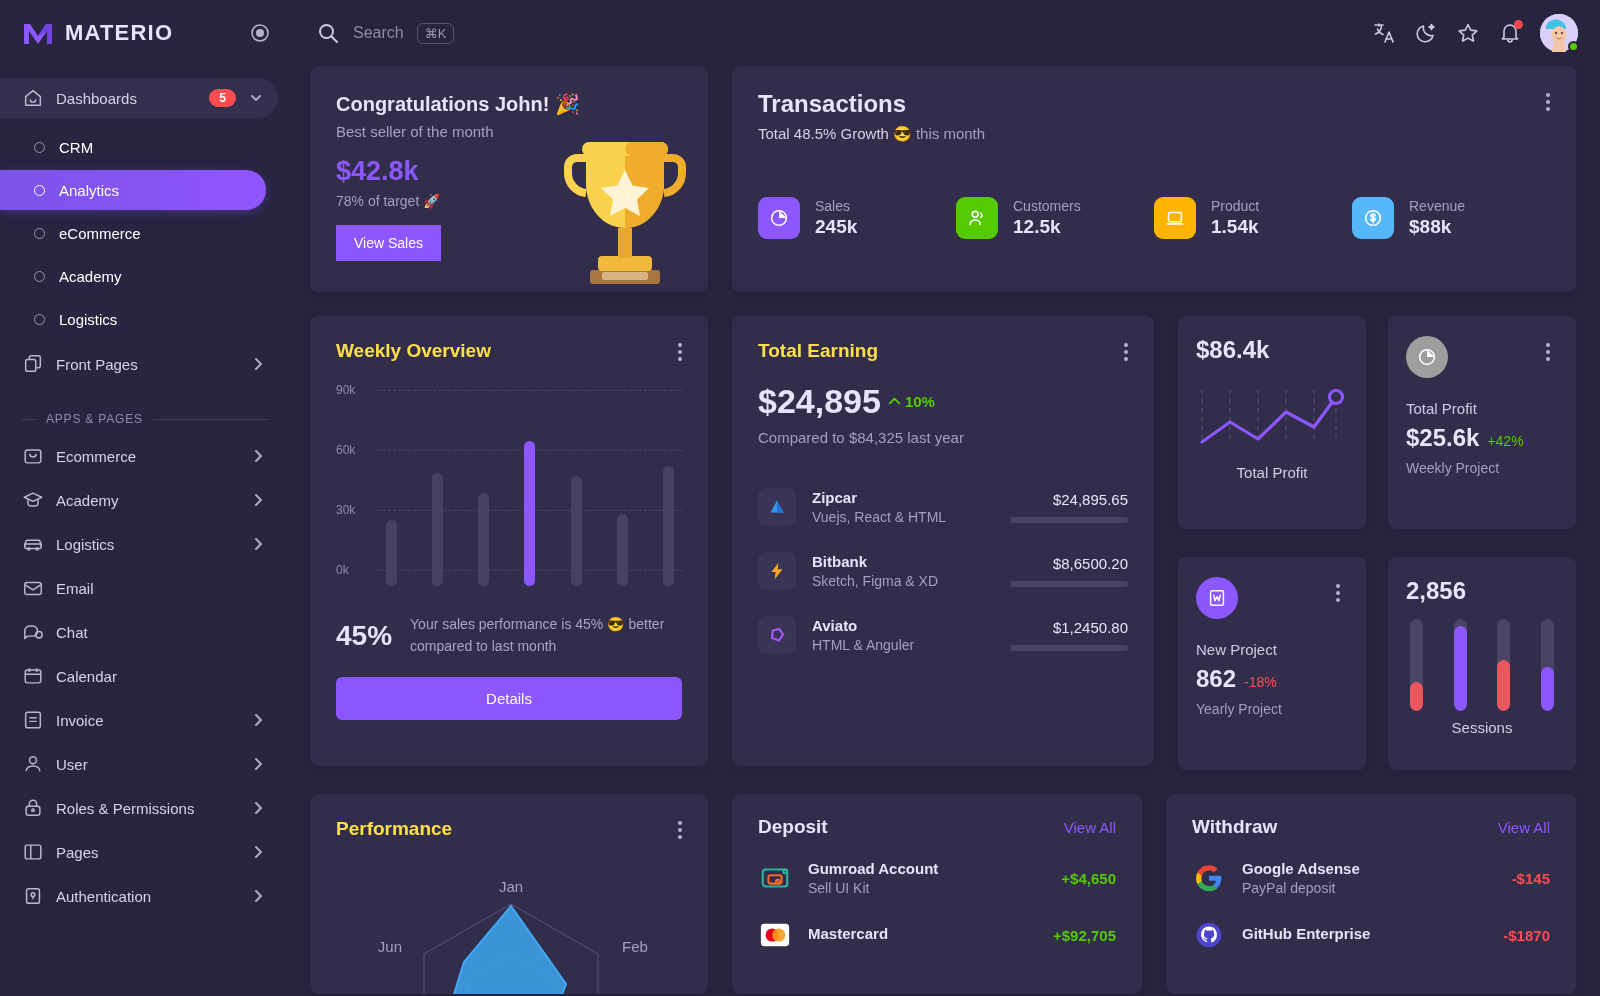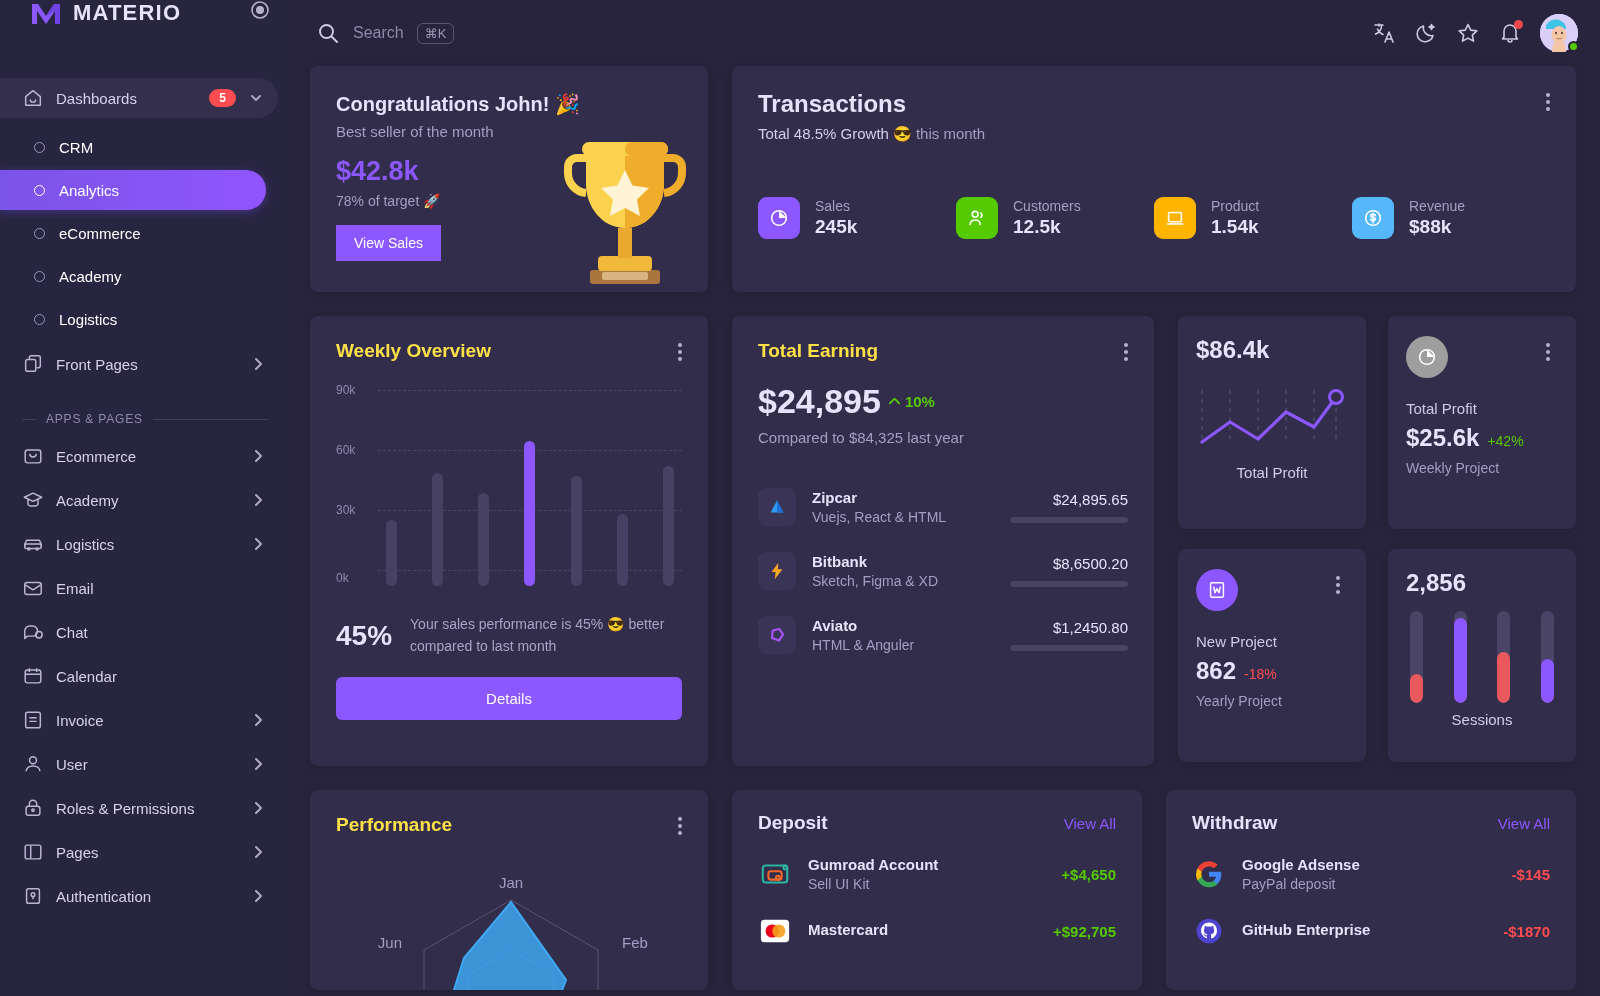--- a/index.html
+++ b/index.html
@@ -13,22 +13,22 @@
   .app { display: flex; width: 1600px; height: 996px; }
 
   
   .sidebar {
     width: 290px; height: 996px; flex: 0 0 290px;
     background: #282541;
     position: relative;
     overflow: hidden;
   }
   .brand {
-    height: 66px; display: flex; gap: 11px;
-    padding: 0 20px 0 30px;
+    height: 66px; display: flex; align-items: center; gap: 11px;
+    padding: 0 20px 0 22px;
   }
   .brand-logo { width: 32px; height: 26px; flex:0 0 32px; }
   .brand-name {
     font-size: 22px; font-weight: 700; letter-spacing: 1.2px;
     color: #E7E3FC; flex: 1;
   }
   .pin-icon { width: 20px; height: 20px; flex:0 0 20px; opacity:.85; }
 
   .nav { padding: 8px 0 0 0; }
   .nav-group-head {
@@ -178,21 +178,21 @@
   .earn-row { display: flex; align-items: center; gap: 16px; margin-bottom: 26px; }
   .earn-logo { width: 38px; height: 38px; border-radius: 8px; background: #3A3557; display:flex;align-items:center;justify-content:center; flex:0 0 38px;}
   .earn-name { font-size: 15px; font-weight: 600; color: #E7E3FC; }
   .earn-desc { font-size: 14px; color: #A49FC4; margin-top: 3px; }
   .earn-right { margin-left: auto; width: 118px; text-align: right; }
   .earn-money { font-size: 15px; font-weight: 500; color: #E7E3FC; }
   .earn-track { height: 6px; border-radius: 3px; background: rgba(231,227,252,.12); margin-top: 9px; overflow: hidden; }
   .earn-fill { height: 100%; border-radius: 3px; }
 
   
-  .rcol { display: flex; flex-direction: column; gap: 20px; }
+  .rcol { display: flex; flex-direction: column; gap: 28px; }
   .minis { display: flex; gap: 22px; }
   .mini { width: 188px; height: 213px; padding: 20px 18px; position: relative; }
   .mini-big { font-size: 24px; font-weight: 600; color: #E7E3FC; }
   .mini-cap { font-size: 15px; color: #D2CEE8; text-align: center; margin-top: 8px; }
   .mini-ic-circle { width: 42px; height: 42px; border-radius: 50%; display:flex;align-items:center;justify-content:center; }
   .mini-t { font-size: 15px; color: #CFCBE6; margin-top: 22px; }
   .mini-v { font-size: 24px; font-weight: 600; color: #E7E3FC; margin-top: 7px; display:flex; align-items:baseline; gap:8px;}
   .mini-delta { font-size: 14px; font-weight: 500; }
   .pos { color: #56CA00; } .neg { color: #FF4C51; }
   .mini-sub { font-size: 14px; color: #A49FC4; margin-top: 8px; }
@@ -555,21 +555,21 @@
           <div class="card-title">Weekly Overview</div>
           <div class="dots-btn">
               <i></i>
               <i></i>
               <i></i>
             </div>
           <div class="wchart">
             <span class="ylab" style="top:4px">90k</span>
             <span class="ylab" style="top:64px">60k</span>
             <span class="ylab" style="top:124px">30k</span>
-            <span class="ylab" style="top:192px">0k</span>
+            <span class="ylab" style="top:184px">0k</span>
             <span class="gridline" style="top:4px"></span>
             <span class="gridline" style="top:64px"></span>
             <span class="gridline" style="top:124px"></span>
             <span class="gridline" style="top:184px"></span>
             <div class="bars">
               <span class="bar" style="height:66px"></span>
               <span class="bar" style="height:113px"></span>
               <span class="bar" style="height:93px"></span>
               <span class="bar hl" style="height:145px"></span>
               <span class="bar" style="height:110px"></span>

